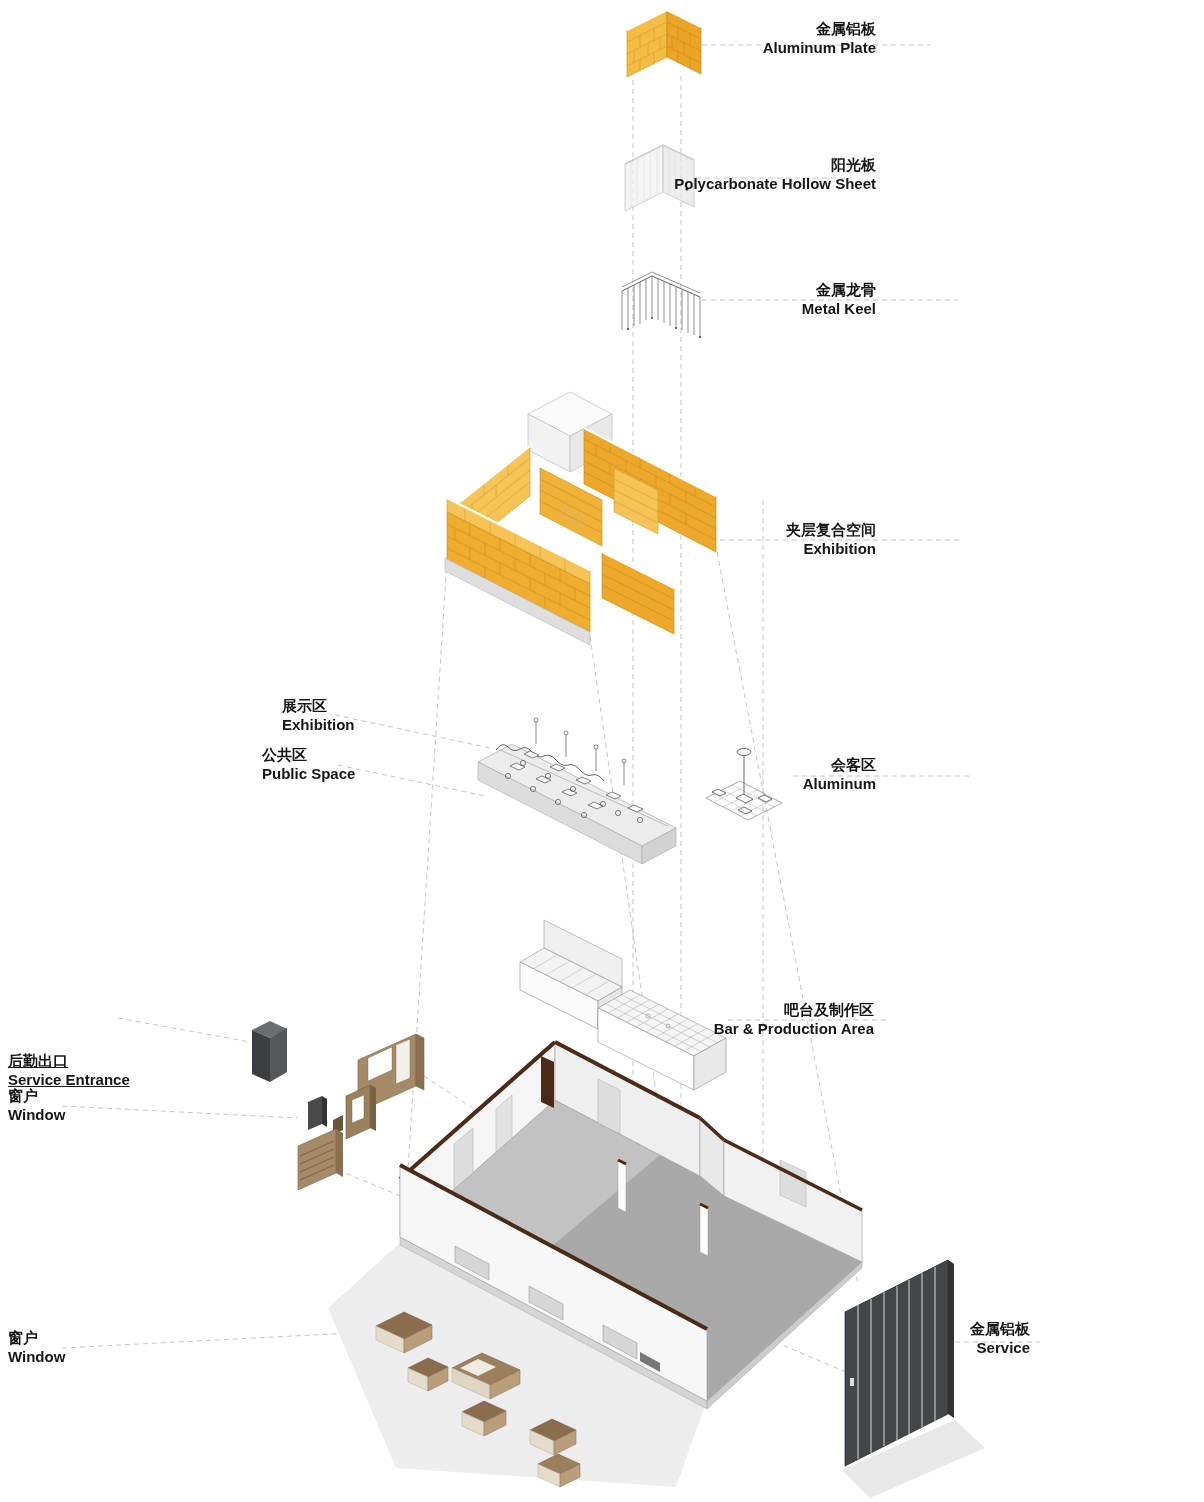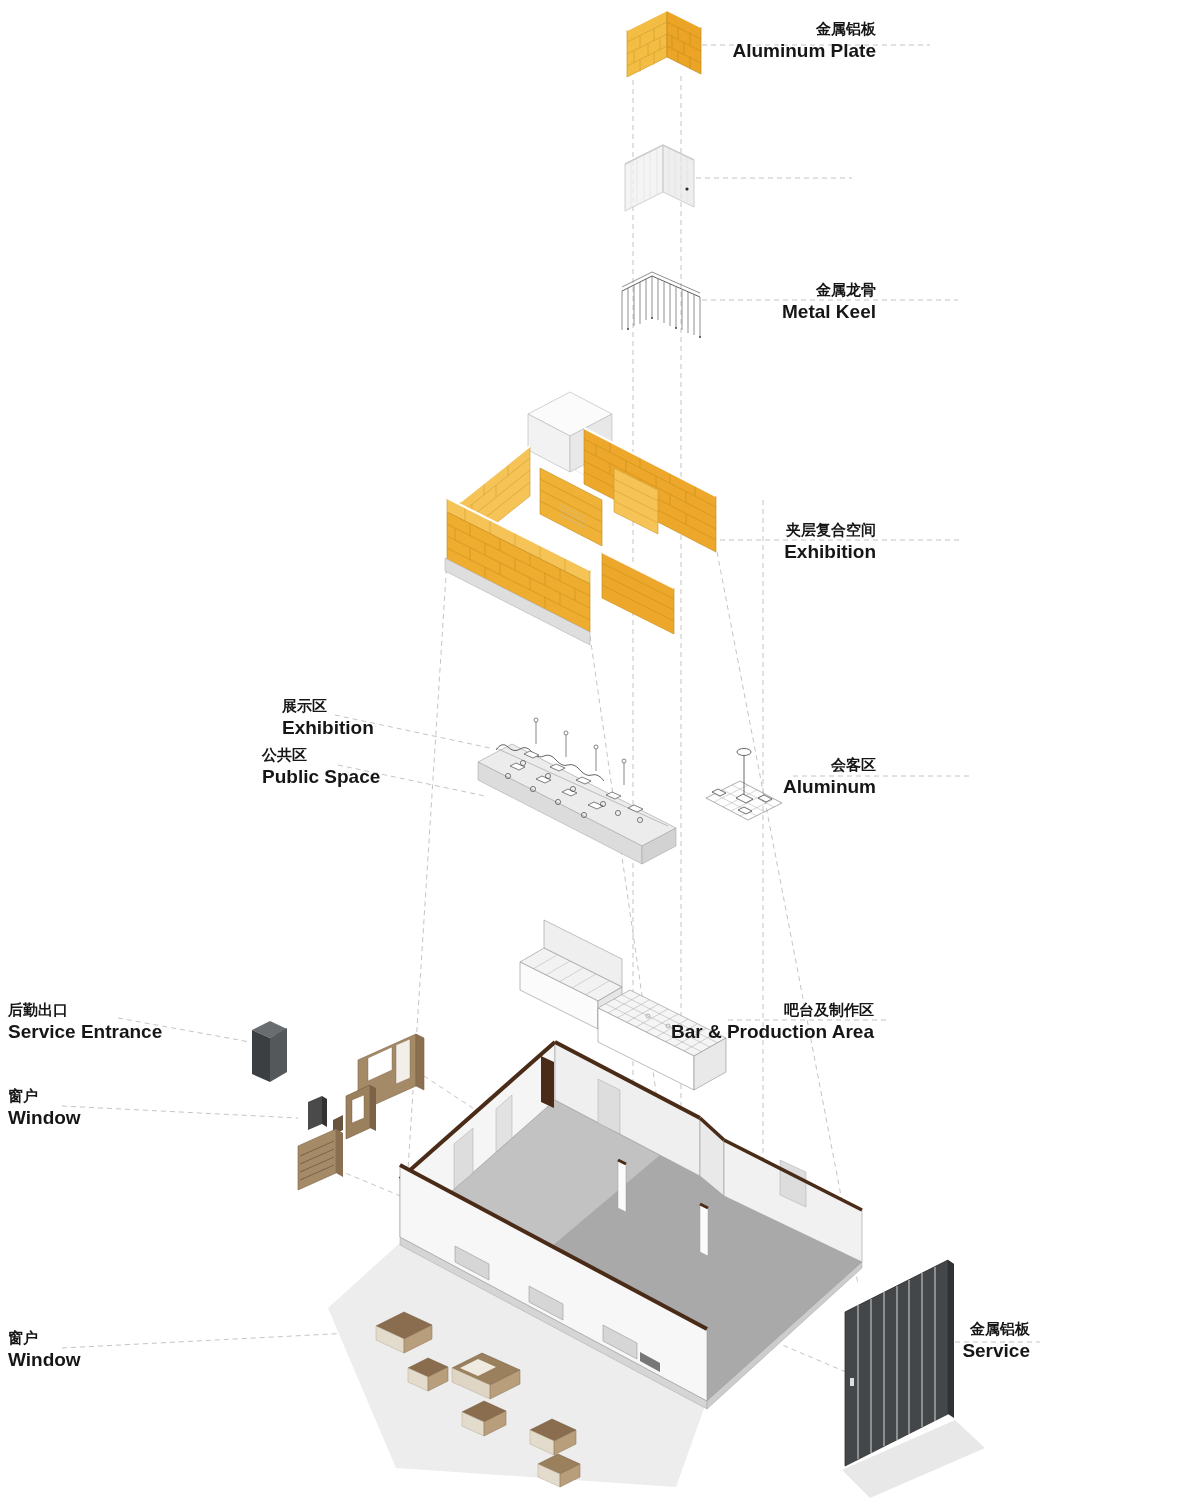--- a/index.html
+++ b/index.html
@@ -3,21 +3,21 @@
 <meta charset="utf-8">
 <style>
   html,body{margin:0;padding:0;background:#fff;}
   .canvas{
     position:relative;width:1040px;height:1502px;background:#ffffff;overflow:hidden;
     font-family:"Liberation Sans", sans-serif;
   }
   svg{position:absolute;left:0;top:0;}
   .label{position:absolute;color:#161616;white-space:nowrap;}
   .label .zh{display:block;font-size:15px;font-weight:600;line-height:1.25;}
-  .label .en{display:block;font-size:19px;font-weight:700;line-height:1.25;}
+  .label .en{display:block;font-size:15px;font-weight:700;line-height:1.25;}
   .label.right{text-align:right;}
 </style>
 </head>
 <body>
 
 <div class="canvas">
 
 <svg width="1204" height="1502" viewBox="0 0 1204 1502">
 
   <g stroke="#bdbdbd" stroke-width="0.9" stroke-dasharray="5 4" fill="none">
@@ -452,41 +452,45 @@
     </g>
     <polyline points="627,30 667,10 701,27" fill="none" stroke="#ffffff" stroke-width="2.2"></polyline>
   </g>
 
 </svg>
 
 <div class="label right" style="top:20px;   right:164px;">
   <span class="zh">金属铝板</span>
   <span class="en">Aluminum Plate</span>
 </div>
+<div class="label right" style="top:156px;  right:164px;">
+  <span class="zh">阳光板</span>
+  <span class="en">Polycarbonate Hollow Sheet</span>
+</div>
 <div class="label right" style="top:281px;  right:164px;margin-left:29px;">
   <span class="zh">金属龙骨</span>
   <span class="en">Metal Keel</span>
 </div>
 <div class="label right" style="top:521px;  right:164px;margin-left:36px;">
   <span class="zh">夹层复合空间</span>
   <span class="en">Exhibition</span>
 </div>
 <div class="label" style="top:697px;  left:262px;margin-left:20px;">
   <span class="zh">展示区</span>
   <span class="en">Exhibition</span>
 </div>
 <div class="label" style="top:746px;  left:262px;">
   <span class="zh">公共区</span>
   <span class="en">Public Space</span>
 </div>
 <div class="label right" style="top:756px;  right:164px;">
   <span class="zh">会客区</span>
   <span class="en">Aluminum</span>
 </div>
-<div class="label" style="top:1001px; left:8px;">
+<div class="label" style="top:1052px; left:8px;text-decoration:underline;">
   <span class="zh">后勤出口</span>
   <span class="en">Service Entrance</span>
 </div>
 <div class="label right" style="top:1001px; right:166px;">
   <span class="zh">吧台及制作区</span>
   <span class="en">Bar &amp; Production Area</span>
 </div>
 <div class="label" style="top:1087px; left:8px;">
   <span class="zh">窗户</span>
   <span class="en">Window</span>

